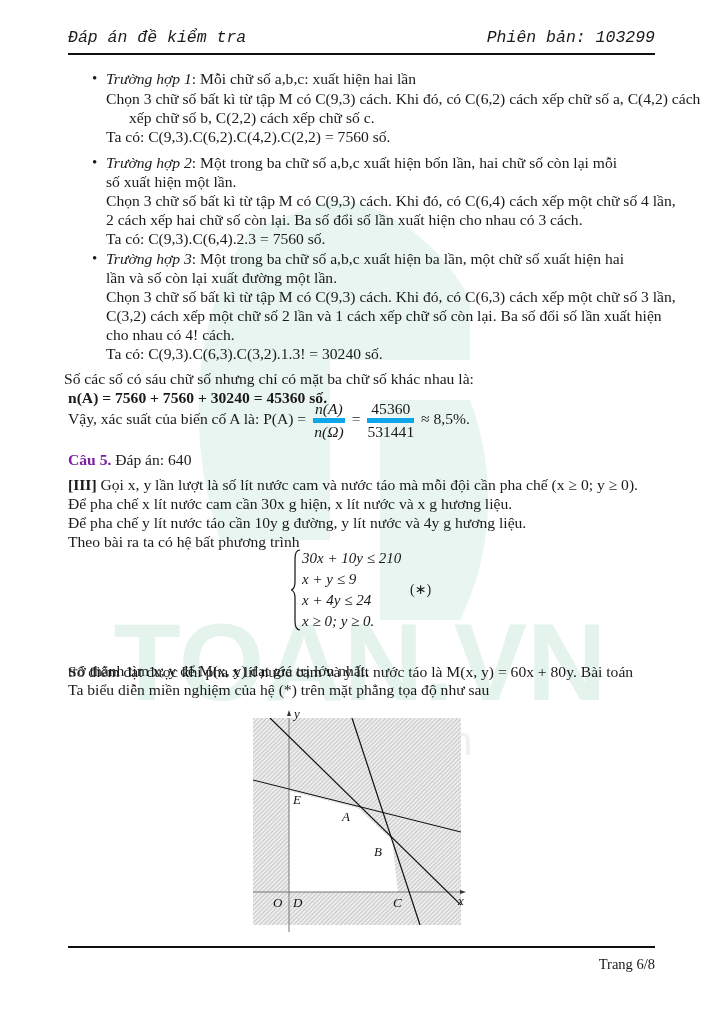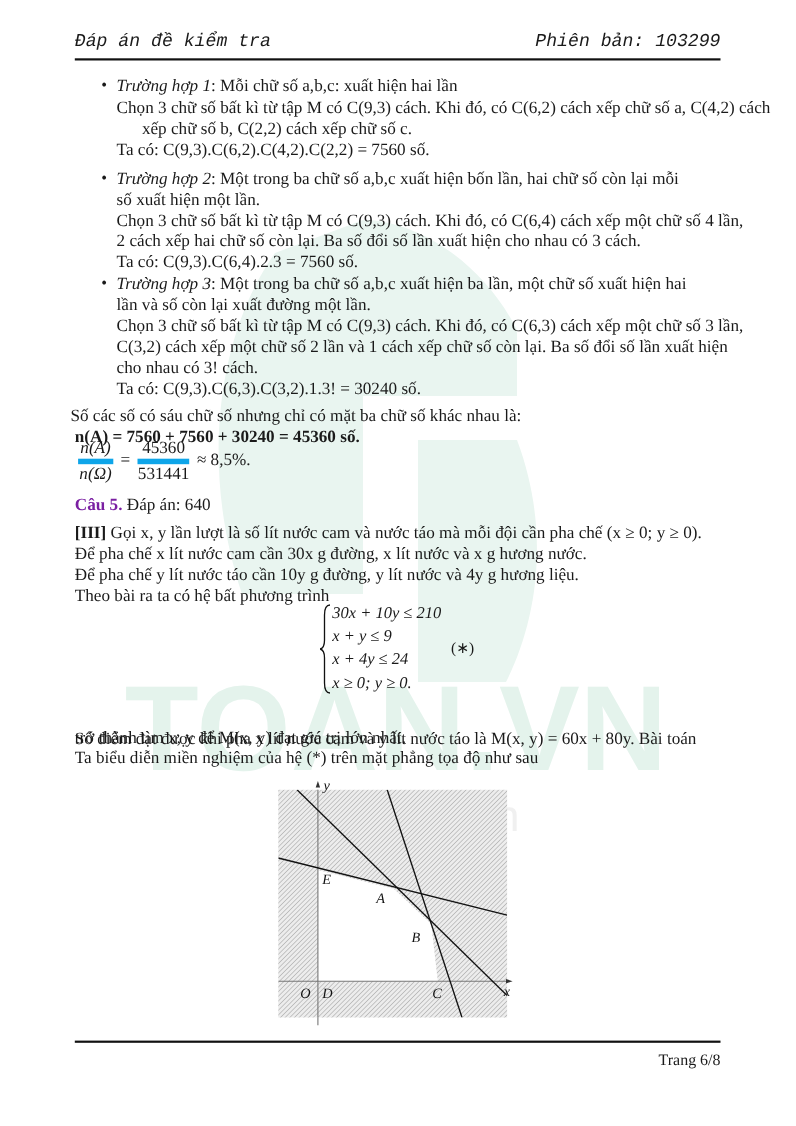--- a/index.html
+++ b/index.html
@@ -72,40 +72,41 @@
     <div class="txt" style="left:106px;top:210px;">2 cách xếp hai chữ số còn lại. Ba số đổi số lần xuất hiện cho nhau có 3 cách.</div>
     <div class="txt" style="left:106px;top:229px;">Ta có: C(9,3).C(6,4).2.3 = 7560 số.</div>
 
     <span class="bullet" style="left:92px;top:250px;">•</span>
     <div class="txt" style="left:106px;top:249px;">
       <span class="it">Trường hợp 3</span><span>: Một trong ba chữ số a,b,c xuất hiện ba lần, một chữ số xuất hiện hai</span>
     </div>
     <div class="txt" style="left:106px;top:268px;">lần và số còn lại xuất đường một lần.</div>
     <div class="txt" style="left:106px;top:287px;">Chọn 3 chữ số bất kì từ tập M có C(9,3) cách. Khi đó, có C(6,3) cách xếp một chữ số 3 lần,</div>
     <div class="txt" style="left:106px;top:306px;">C(3,2) cách xếp một chữ số 2 lần và 1 cách xếp chữ số còn lại. Ba số đổi số lần xuất hiện</div>
-    <div class="txt" style="left:106px;top:325px;">cho nhau có 3! cách.</div>
+    <div class="txt" style="left:106px;top:325px;">cho nhau có 4! cách.</div>
     <div class="txt" style="left:106px;top:344px;">Ta có: C(9,3).C(6,3).C(3,2).1.3! = 30240 số.</div>
 
     <div class="txt" style="left:64px;top:369px;">Số các số có sáu chữ số nhưng chỉ có mặt ba chữ số khác nhau là:</div>
     <div class="txt" style="left:68px;top:388px;font-weight:bold;">n(A) = 7560 + 7560 + 30240 = 45360 số.</div>
     <div class="txt" style="left:68px;top:399px;line-height:40px;">
+      <span>Vậy, xác suất của biến cố A là: P(A) =</span>
       <span class="frac"><span class="n it">n(A)</span><span class="d it">n(Ω)</span></span>
       <span>=</span>
       <span class="frac"><span class="n">45360</span><span class="d">531441</span></span>
       <span>≈ 8,5%.</span>
     </div>
 
     <div class="q5">
       <span class="qn">Câu 5.</span>
       <span>Đáp án: 640</span>
     </div>
     <div class="txt" style="left:68px;top:475px;text-align:right;">
       <b>[III]</b><span> Gọi x, y lần lượt là số lít nước cam và nước táo mà mỗi đội cần pha chế (x ≥ 0; y ≥ 0).</span>
     </div>
-    <div class="txt" style="left:68px;top:494px;">Để pha chế x lít nước cam cần 30x g đường, x lít nước và x g hương nước.</div>
+    <div class="txt" style="left:68px;top:494px;">Để pha chế x lít nước cam cần 30x g hiện, x lít nước và x g hương liệu.</div>
     <div class="txt" style="left:68px;top:513px;">Để pha chế y lít nước táo cần 10y g đường, y lít nước và 4y g hương liệu.</div>
     <div class="txt" style="left:68px;top:532px;">Theo bài ra ta có hệ bất phương trình</div>
 
     <svg class="brace" viewBox="0 0 10 82">
       <path d="M9 1 Q4 1 4 10 L4 33 Q4 40 0 41 Q4 42 4 49 L4 72 Q4 81 9 81" fill="none" stroke="#111" stroke-width="1.2"></path>
     </svg>
     <div class="sys it">
       <div>30x + 10y ≤ 210</div>
       <div>x + y ≤ 9</div>
       <div>x + 4y ≤ 24</div>

